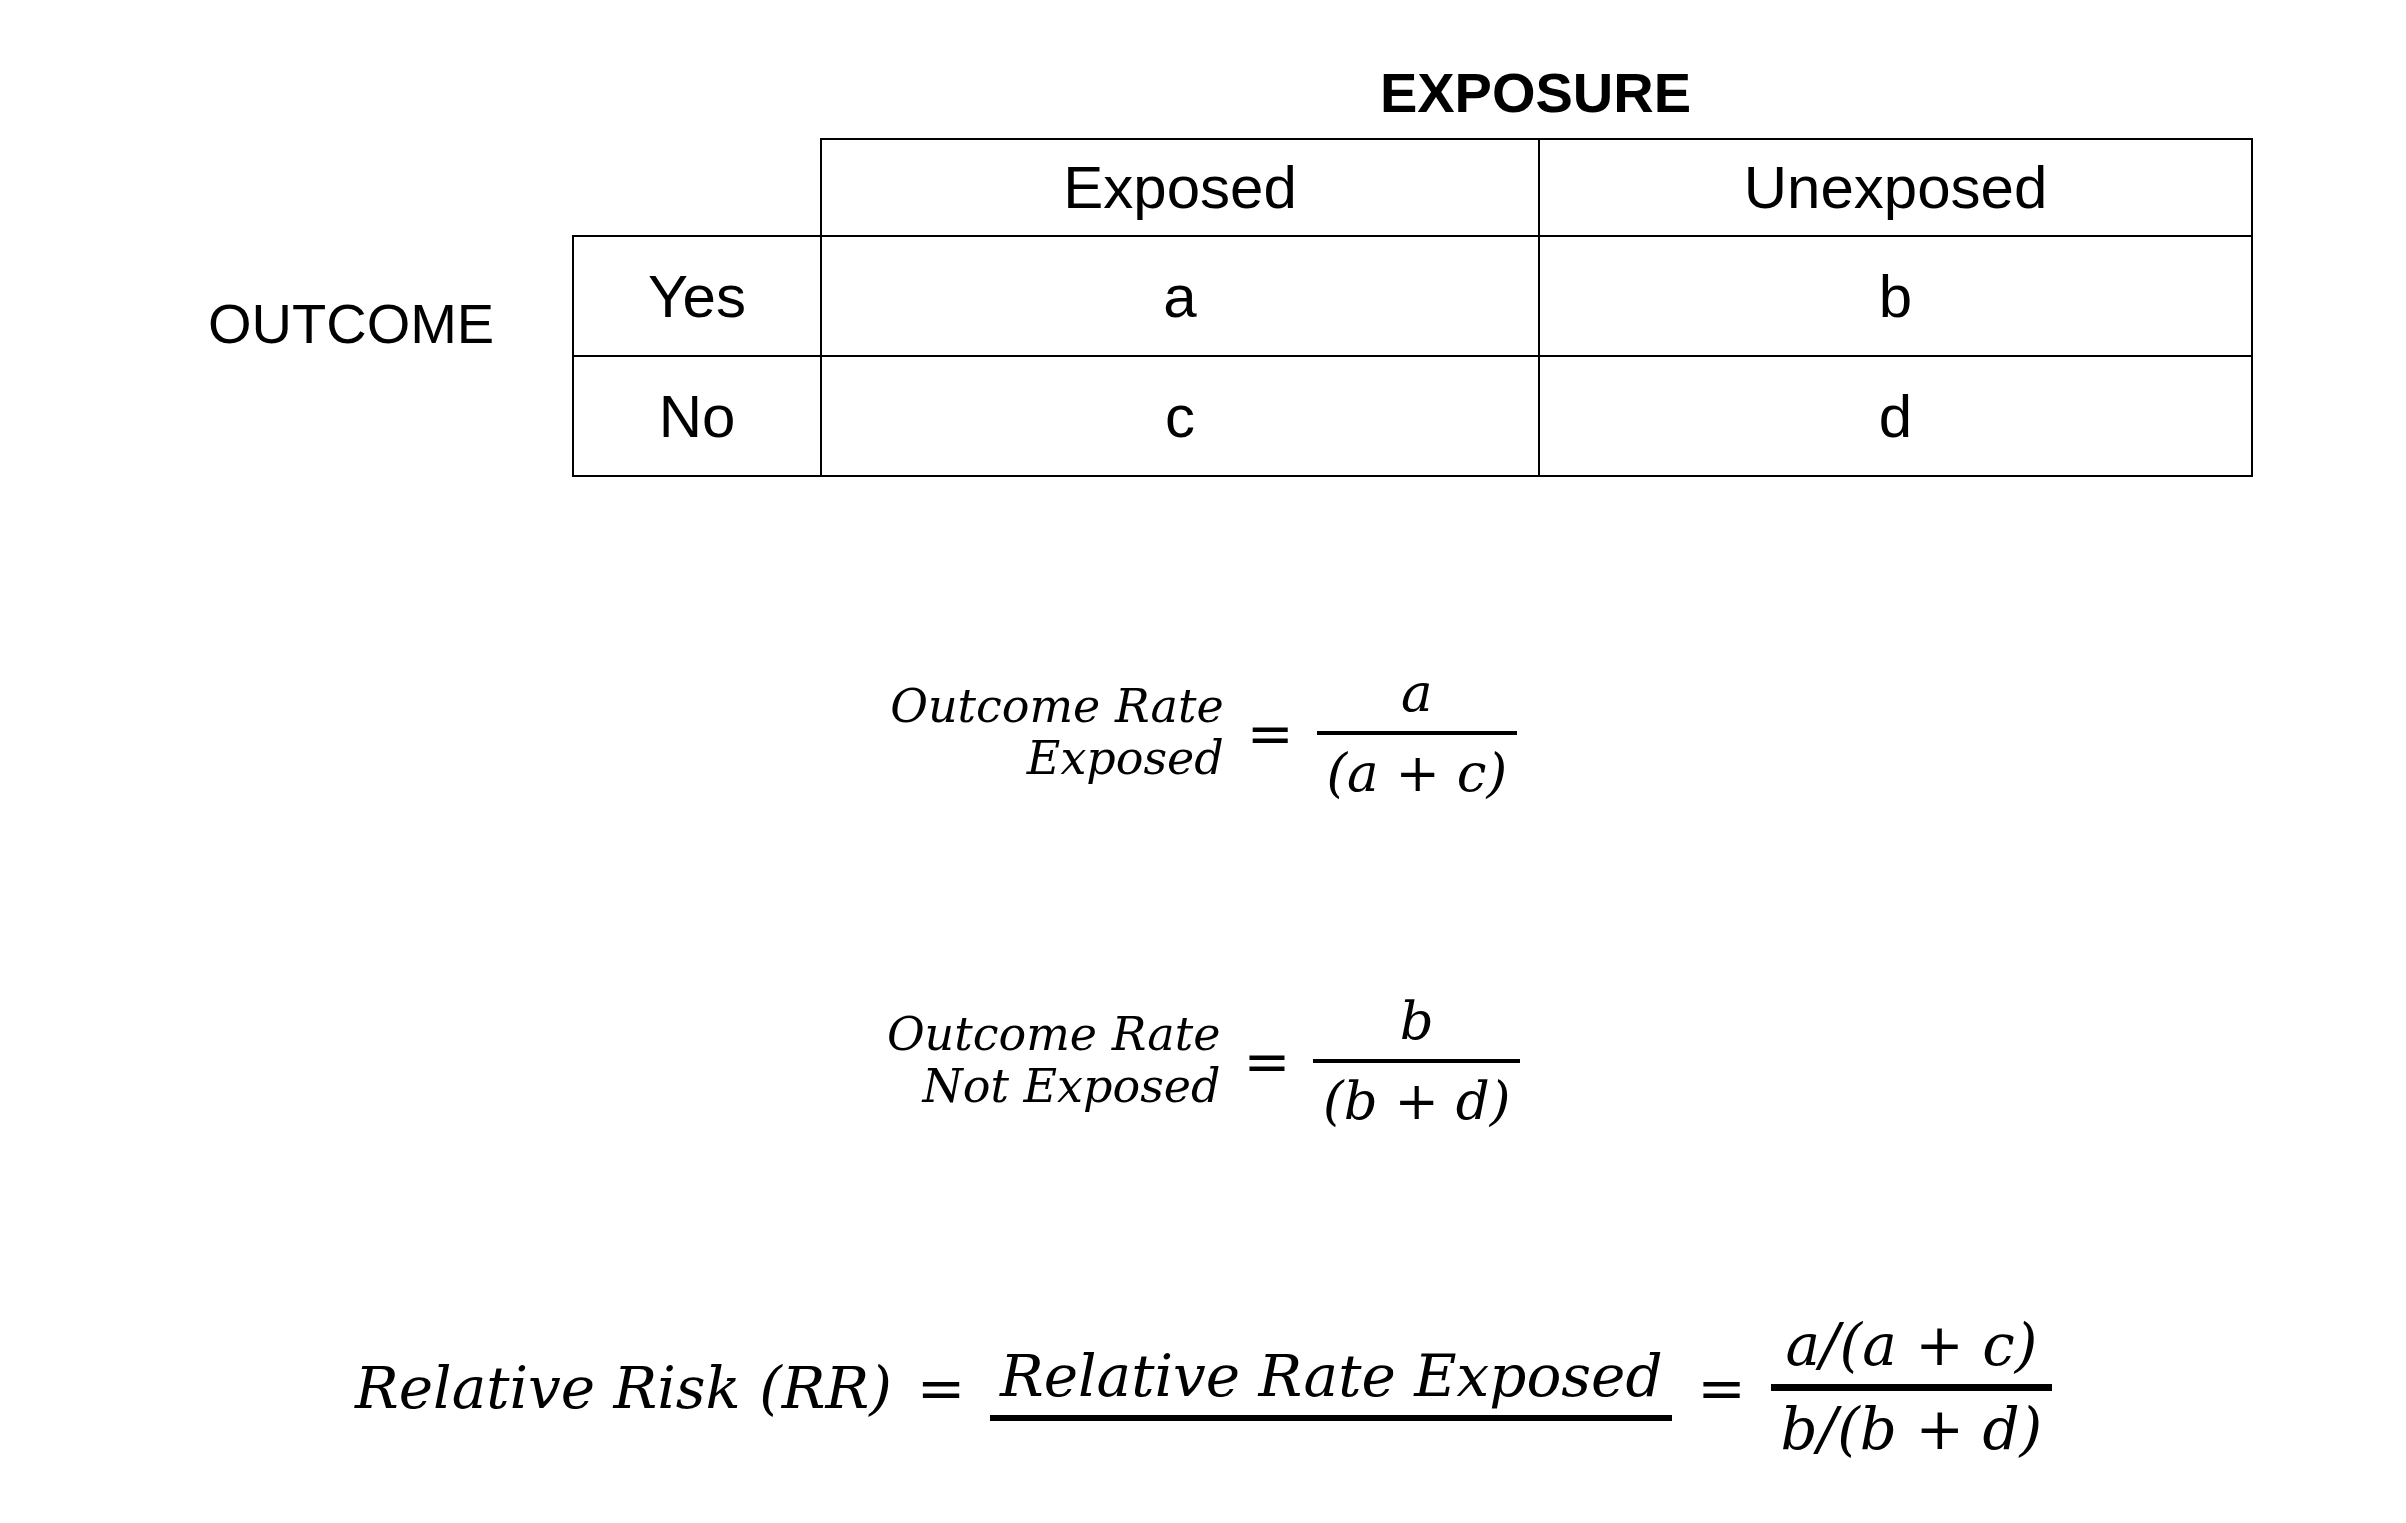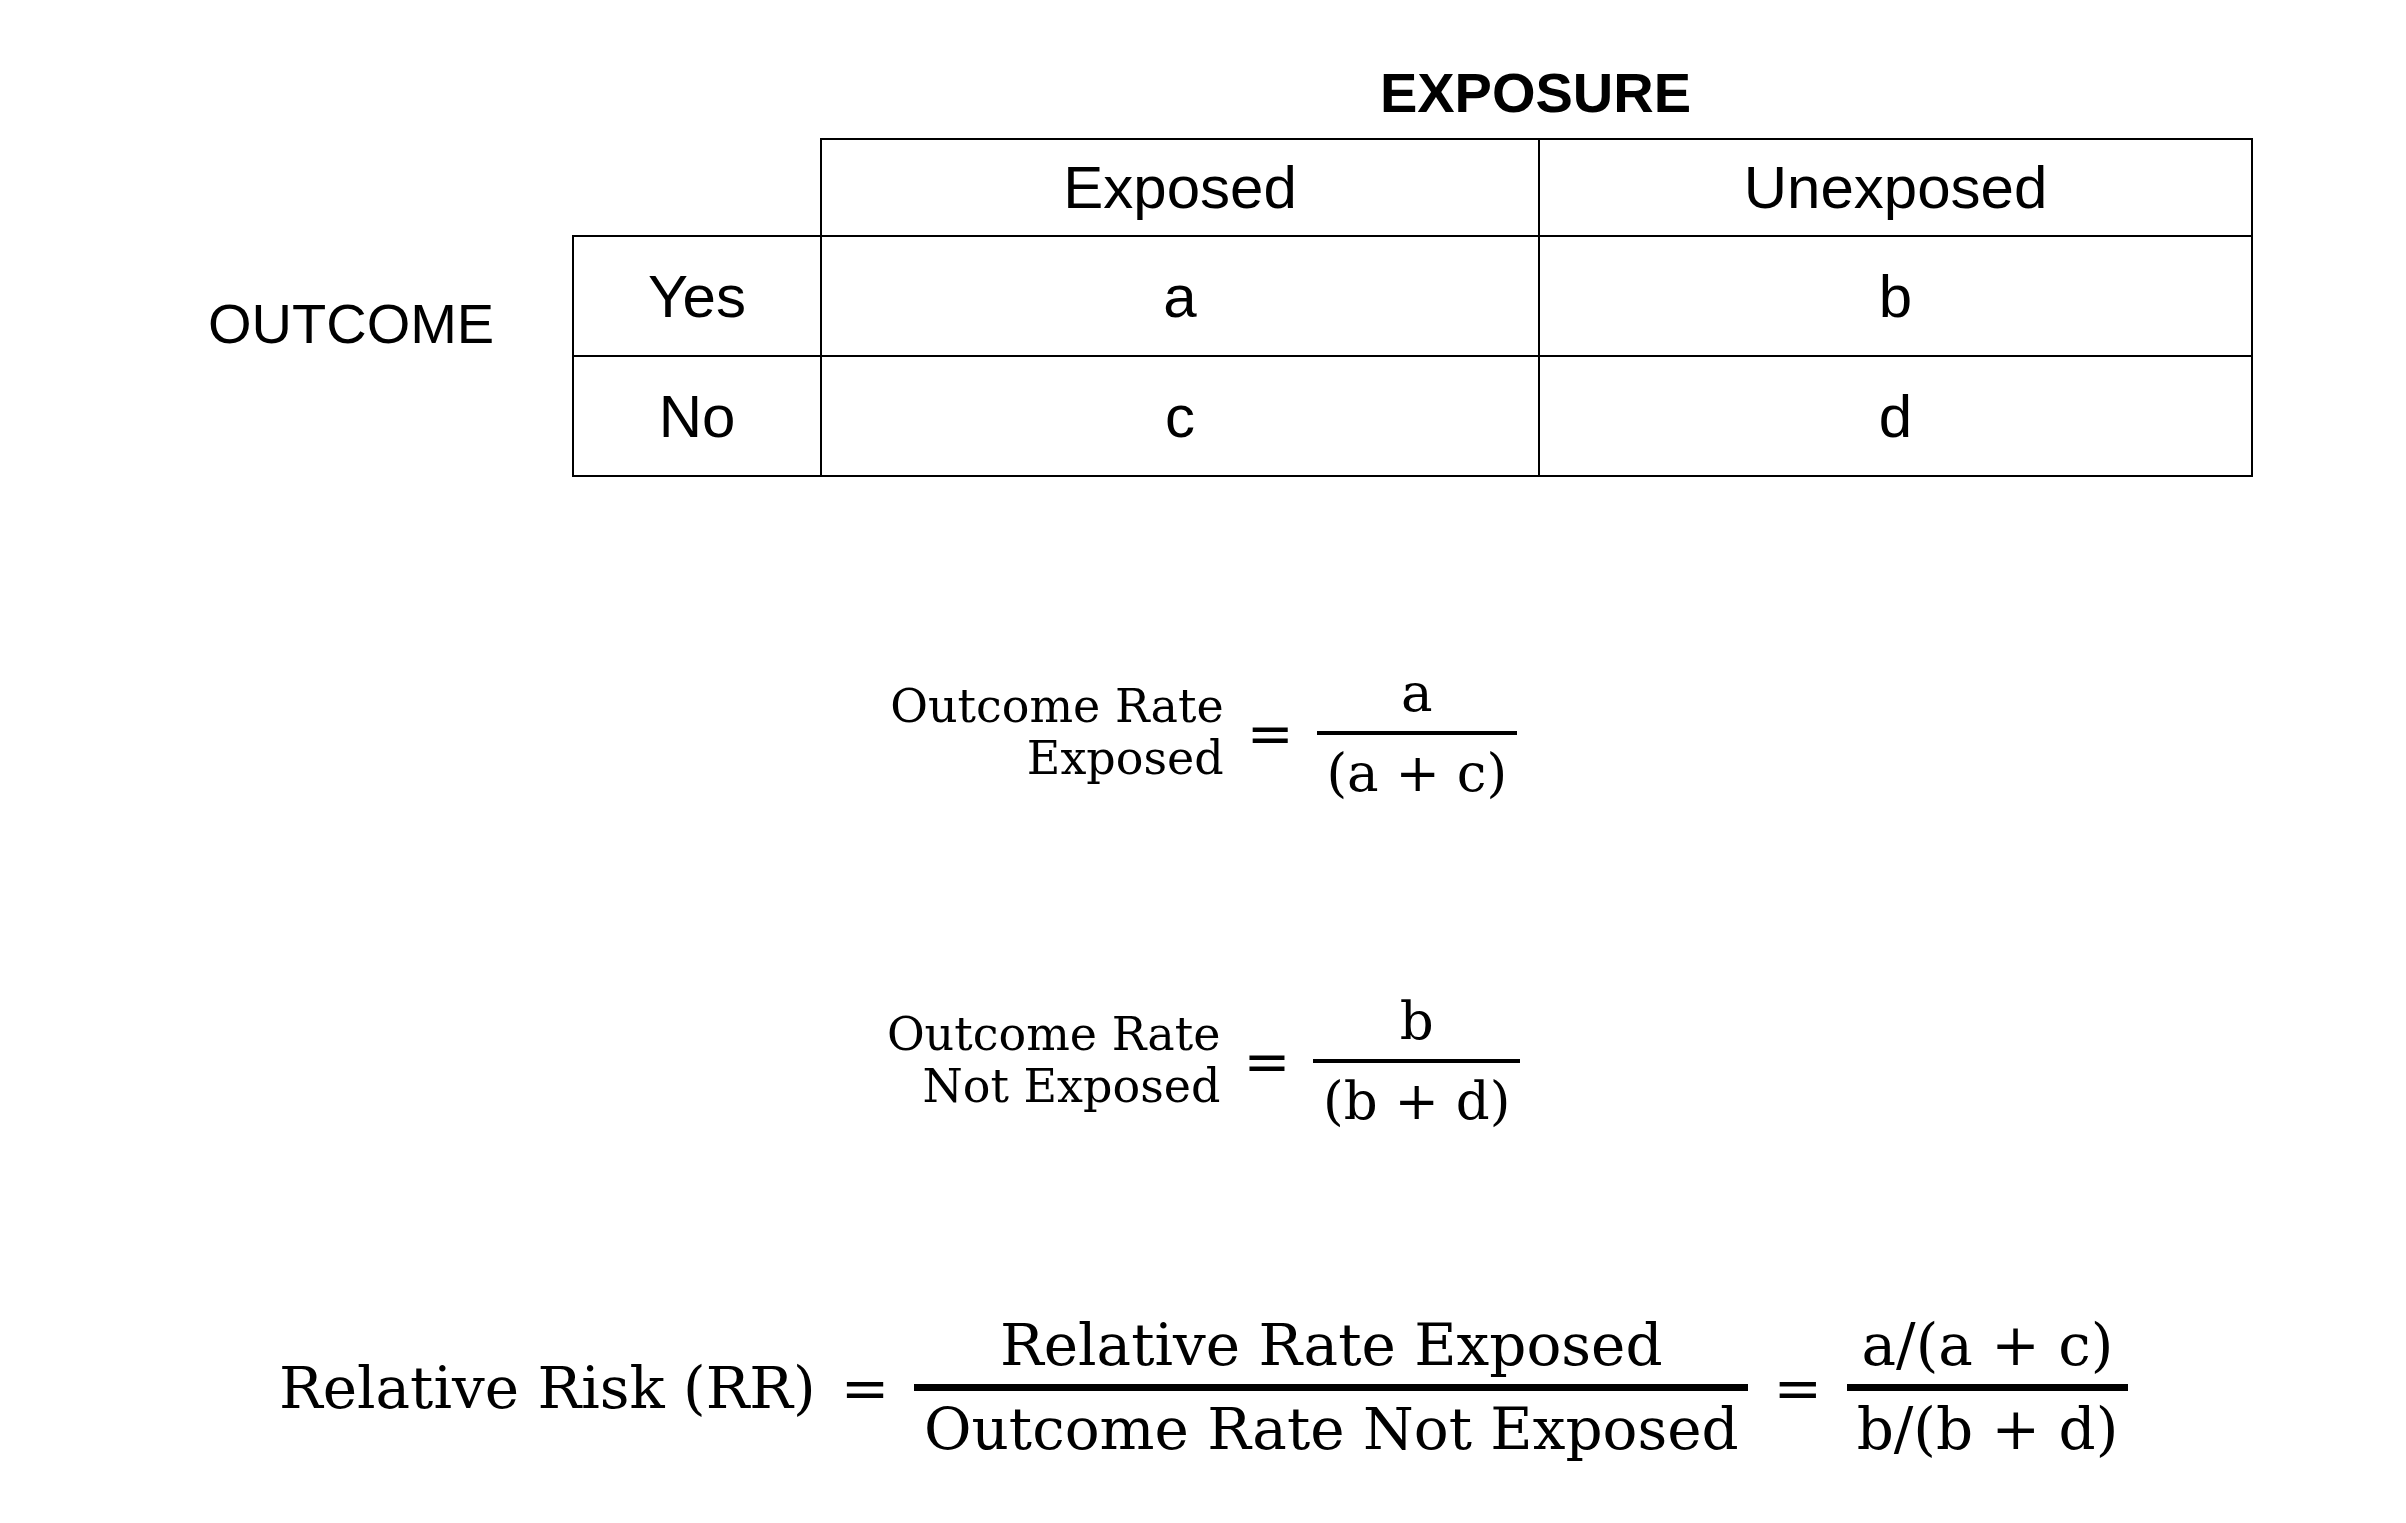--- a/index.html
+++ b/index.html
@@ -47,20 +47,21 @@
   .ctable tr.drow { height: 120px; }
 
   
   .formula {
     position: absolute;
     left: 0; width: 2407px;
     display: flex;
     align-items: center;
     justify-content: center;
     font-family: "DejaVu Serif", serif;
+    font-style: italic;
   }
   .f1 { top: 633px;  height: 200px; }
   .f2 { top: 961px;  height: 200px; }
   .f3 { top: 1279px; height: 217px; align-items: center; }
 
   .flabel { font-size: 46px; line-height: 1.12; text-align: right; }
   .eq  { font-size: 56px; margin: 0 23px; }
   .frac {
     display: flex;
     flex-direction: column;
@@ -134,21 +135,20 @@
       <div class="den">(b + d)</div>
     </div>
   </div>
 
   <div class="formula f3">
     <div class="rlabel">Relative Risk (RR)</div>
     <div class="eq3">=</div>
     <div class="frac f3frac">
       <div class="num">Relative Rate Exposed</div>
       <div class="fbar fbar3"></div>
-      <div class="den">Outcome Rate Not Exposed</div>
     </div>
     <div class="eq3">=</div>
     <div class="frac f3frac">
       <div class="num">a/(a + c)</div>
       <div class="fbar fbar3"></div>
       <div class="den">b/(b + d)</div>
     </div>
   </div>
 
 </div>

